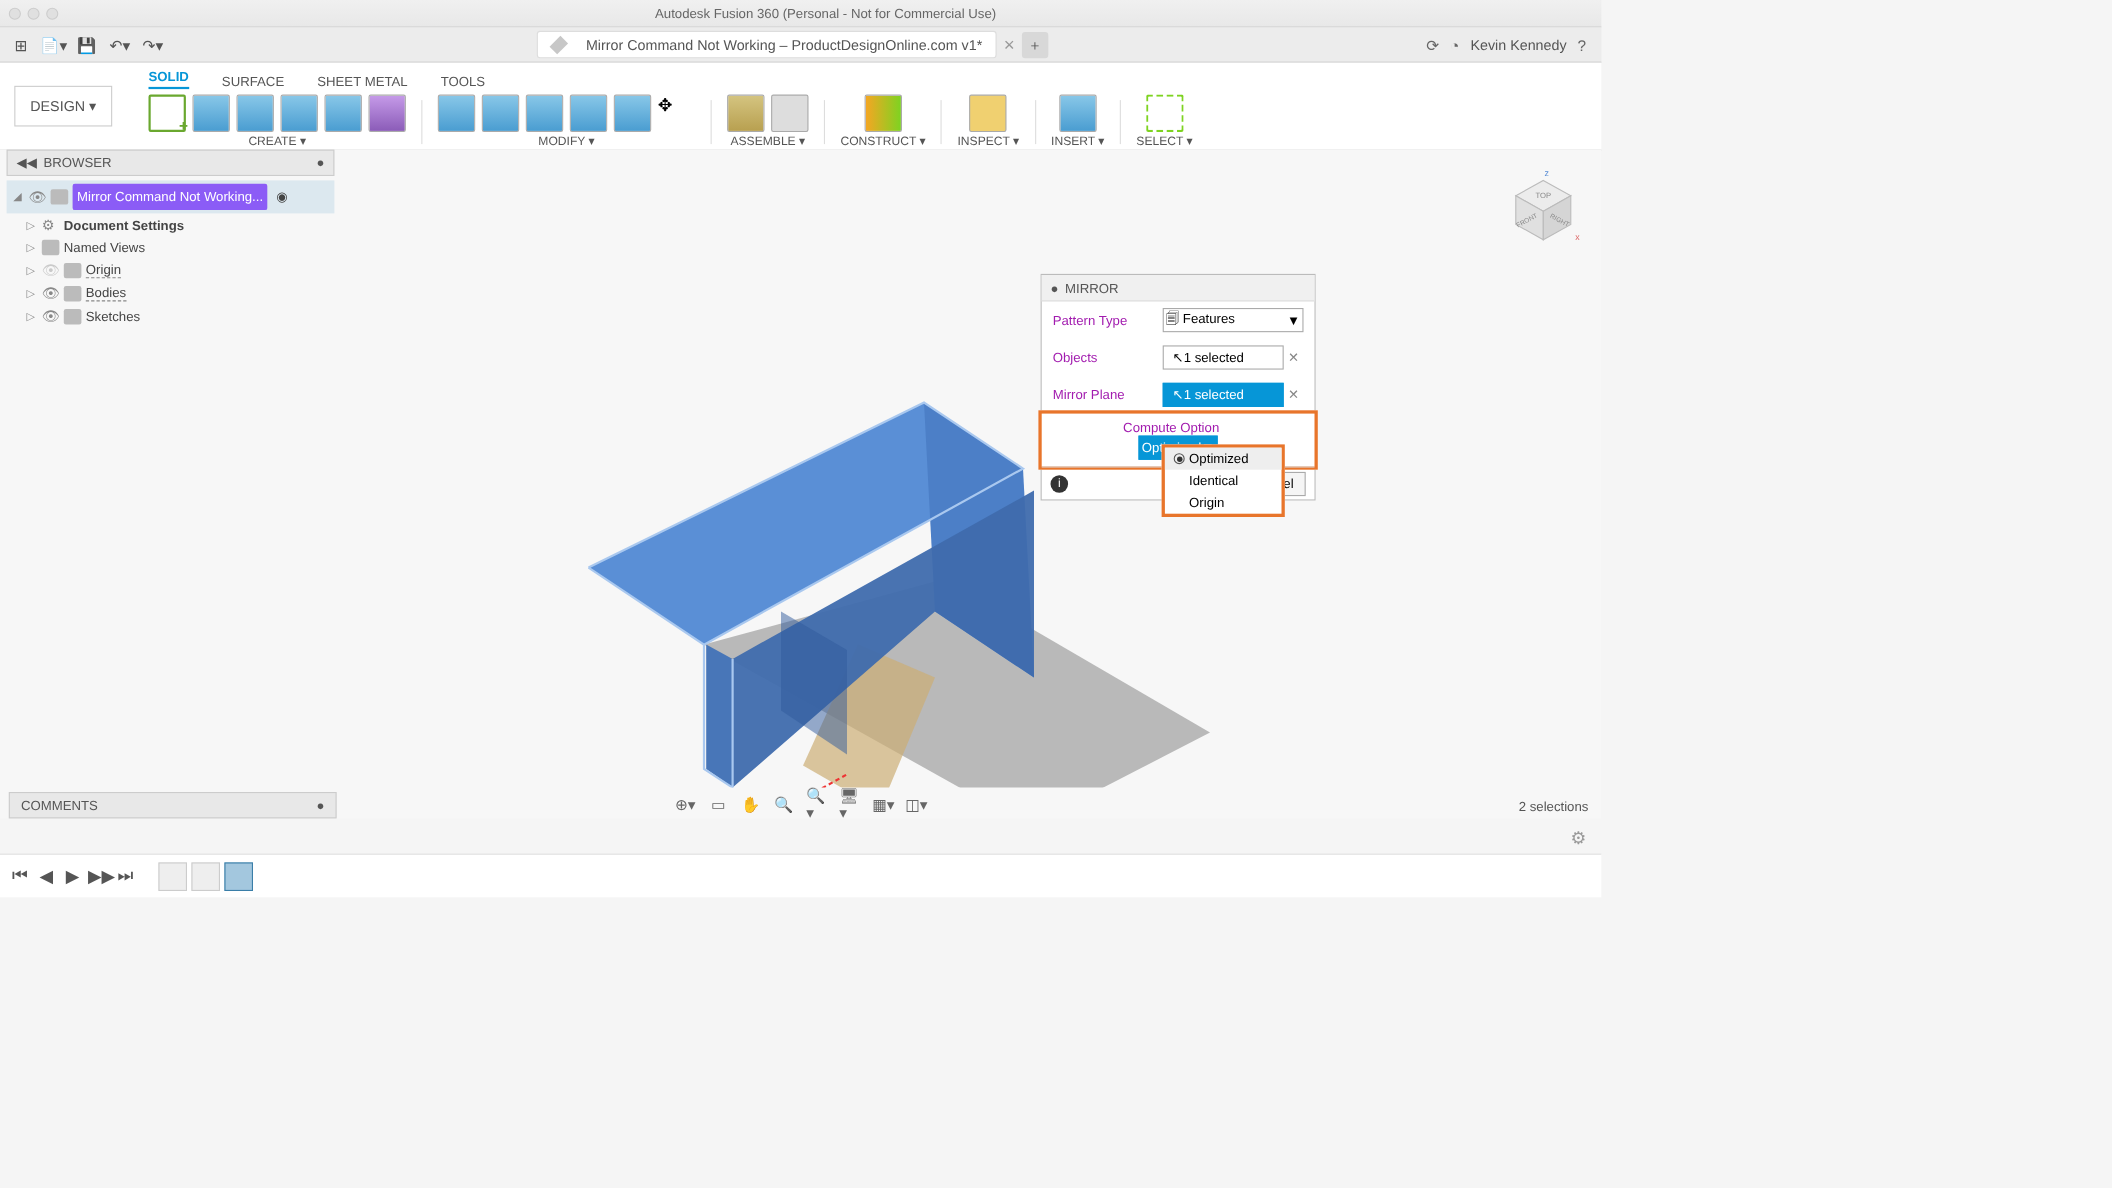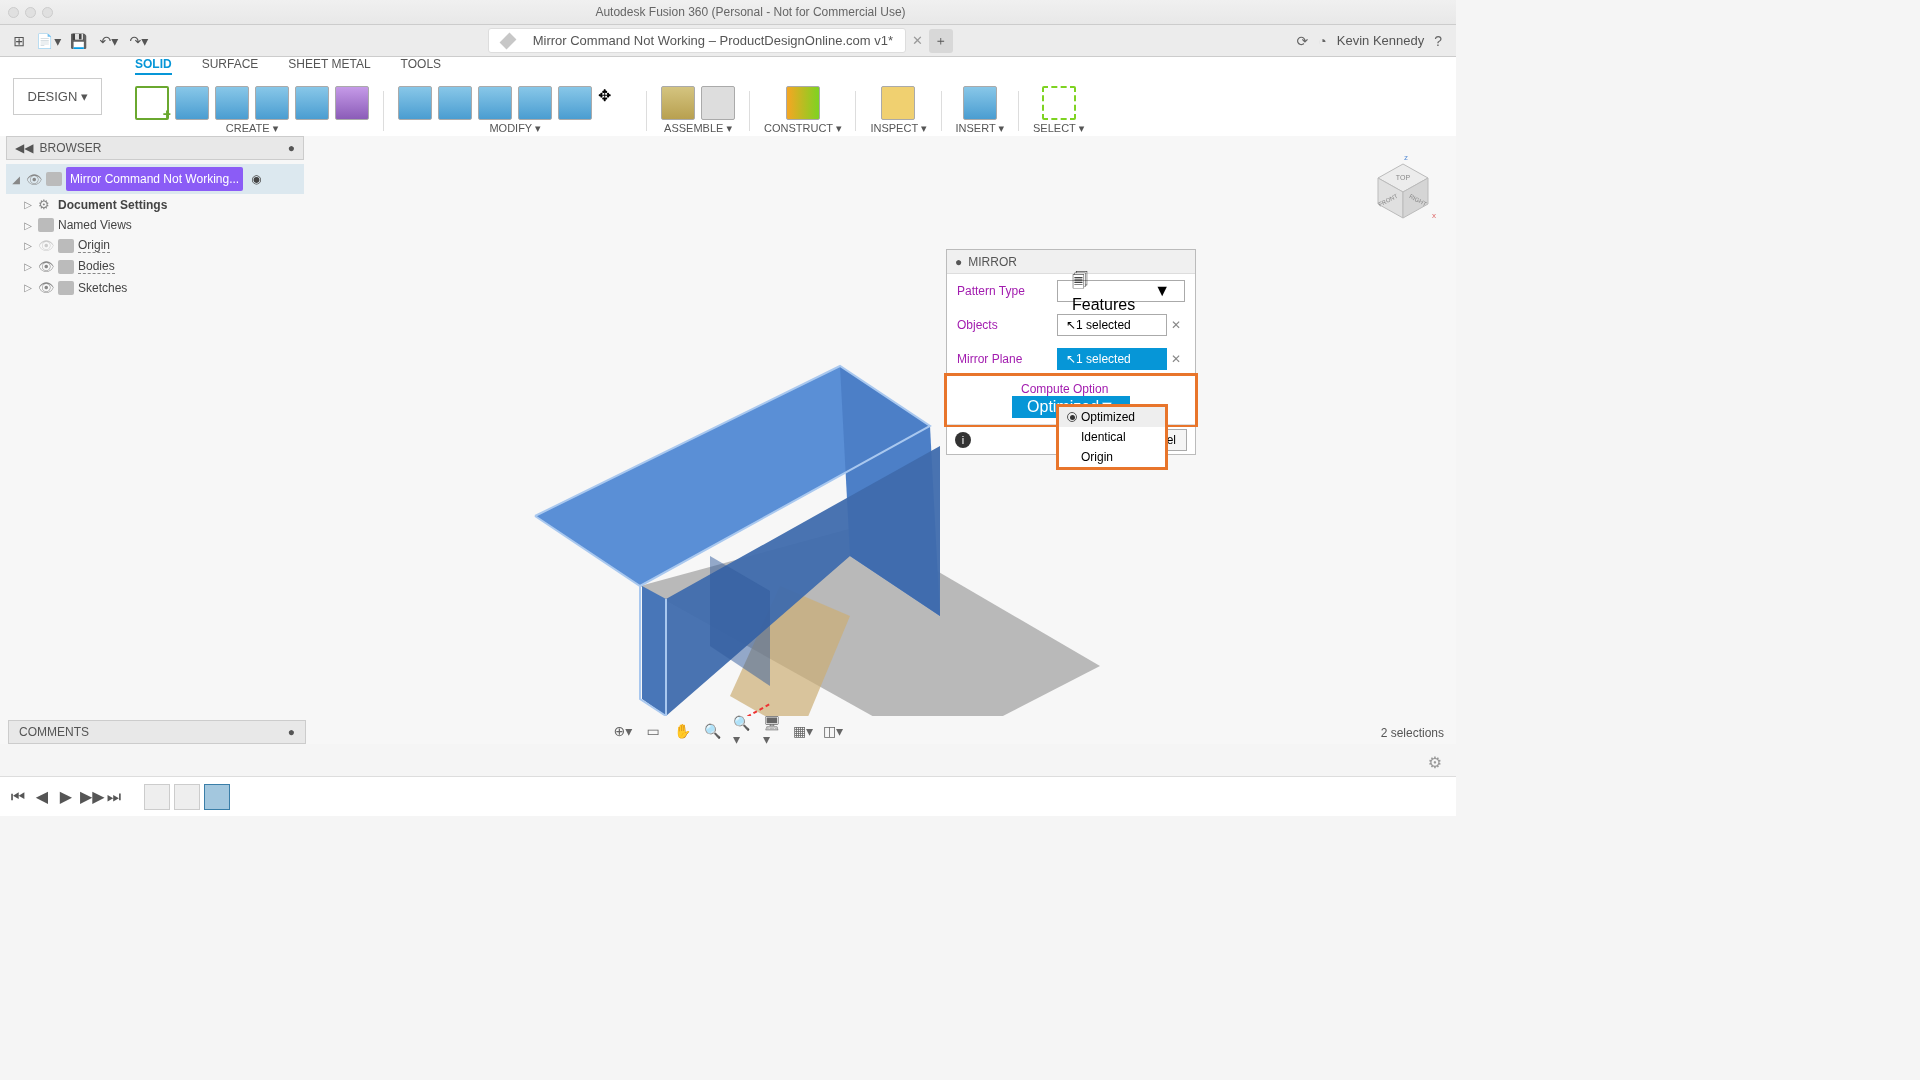--- a/index.html
+++ b/index.html
@@ -16,21 +16,21 @@
 .doc-tab-box { display:flex; align-items:center; gap:18px; padding:4px 12px; background:#fff; border:1px solid #ddd; border-radius:3px; }
 .cube-icon { width:14px; height:14px; background:#c7c7c7; transform:rotate(45deg) scale(0.7,1); }
 .tab-close { color:#999; cursor:pointer; }
 .tab-plus { width:24px; height:24px; background:#d8d8d8; display:flex; align-items:center; justify-content:center; border-radius:3px; color:#555; }
 .status-icons { display:flex; align-items:center; gap:10px; padding:0 8px; color:#666; font-size:14px; }
 .user-label { font-size:13px; color:#555; }
 
 .ribbon { height:80px; background:#fff; border-bottom:1px solid #ccc; display:flex; }
 .design-btn { width:115px; display:flex; align-items:center; justify-content:center; }
 .design-inner { border:1px solid #ccc; padding:10px 14px; font-size:13px; color:#555; }
-.ribbon-tabs { height:24px; display:flex; gap:30px; padding:0 20px; font-size:12px; color:#555; align-items:flex-start; }
+.ribbon-tabs { height:24px; display:flex; gap:30px; padding:0 20px; font-size:12px; color:#555; align-items:flex-end; }
 .ribbon-tabs .active { color:#0696d7; border-bottom:2px solid #0696d7; padding-bottom:2px; font-weight:bold; }
 .ribbon-body { flex:1; display:flex; flex-direction:column; }
 .ribbon-icons { flex:1; display:flex; align-items:center; gap:8px; padding:4px 20px 0; }
 .rib-ico { width:34px; height:34px; background:linear-gradient(#88c7e8,#4a9dd1); border:1px solid #aaa; border-radius:2px; }
 .rib-ico.sketch { background:#fff; border:2px solid #6aa82f; position:relative; }
 .rib-ico.sketch::after { content:"+"; position:absolute; bottom:-4px; right:-4px; color:#6aa82f; font-weight:bold; font-size:14px; }
 .rib-ico.move { background:#fff; border:none; }
 .rib-sep { width:1px; height:40px; background:#ddd; margin:0 6px; }
 .rib-lbl { font-size:11px; color:#555; text-align:center; }
 .rib-group { display:flex; flex-direction:column; align-items:center; gap:2px; }
@@ -48,21 +48,21 @@
 .tree-arrow { width:12px; text-align:center; color:#888; font-size:10px; }
 .tree-eye { width:16px; color:#888; font-size:13px; }
 .tree-label.sel { background:#8b5cf6; color:#fff; padding:5px 4px; border-radius:2px; }
 .tree-label.dash { border-bottom:1px dashed #888; }
 
 .mirror-panel { position:absolute; top:113px; right:260px; width:250px; background:#fff; border:1px solid #bbb; font-size:12px; }
 .mirror-hdr { height:24px; background:#f0f0f0; display:flex; align-items:center; padding:0 8px; gap:6px; color:#555; border-bottom:1px solid #ddd; }
 .mirror-row { display:flex; align-items:center; padding:6px 10px; }
 .mirror-row label { width:100px; color:#a21caf; }
 .mirror-ctl { flex:1; display:flex; align-items:center; }
-.dd { flex:1; height:22px; border:1px solid #aaa; display:flex; align-items:center; padding:0 14px; font-size:16px; justify-content:space-between; }
+.dd { flex:1; height:22px; border:1px solid #aaa; display:flex; align-items:center; padding:0 2px; font-size:12px; justify-content:space-between; }
 .dd-blue { background:#0696d7; color:#fff; border-color:#0696d7; }
 .sel-chip { height:22px; border:1px solid #aaa; padding:0 8px; display:flex; align-items:center; flex:1; }
 .sel-chip.active { background:#0696d7; color:#fff; border-color:#0696d7; }
 .x-clr { width:18px; text-align:center; color:#888; cursor:pointer; }
 .hl-row { border:3px solid #e8752b; margin:-3px; padding:6px 10px; background:#fff;flex-direction:column; }
 .dd-list { position:absolute; top:154px; left:109px; width:112px; background:#fff; border:3px solid #e8752b; font-size:12px; z-index:10; }
 .dd-opt { padding:3px 8px; display:flex; align-items:center; gap:4px; }
 .dd-opt.cur { background:#eee; }
 .radio { width:10px; height:10px; border:1px solid #555; border-radius:50%; display:inline-flex; align-items:center; justify-content:center; }
 .radio.on::after { content:""; width:5px; height:5px; background:#333; border-radius:50%; }

